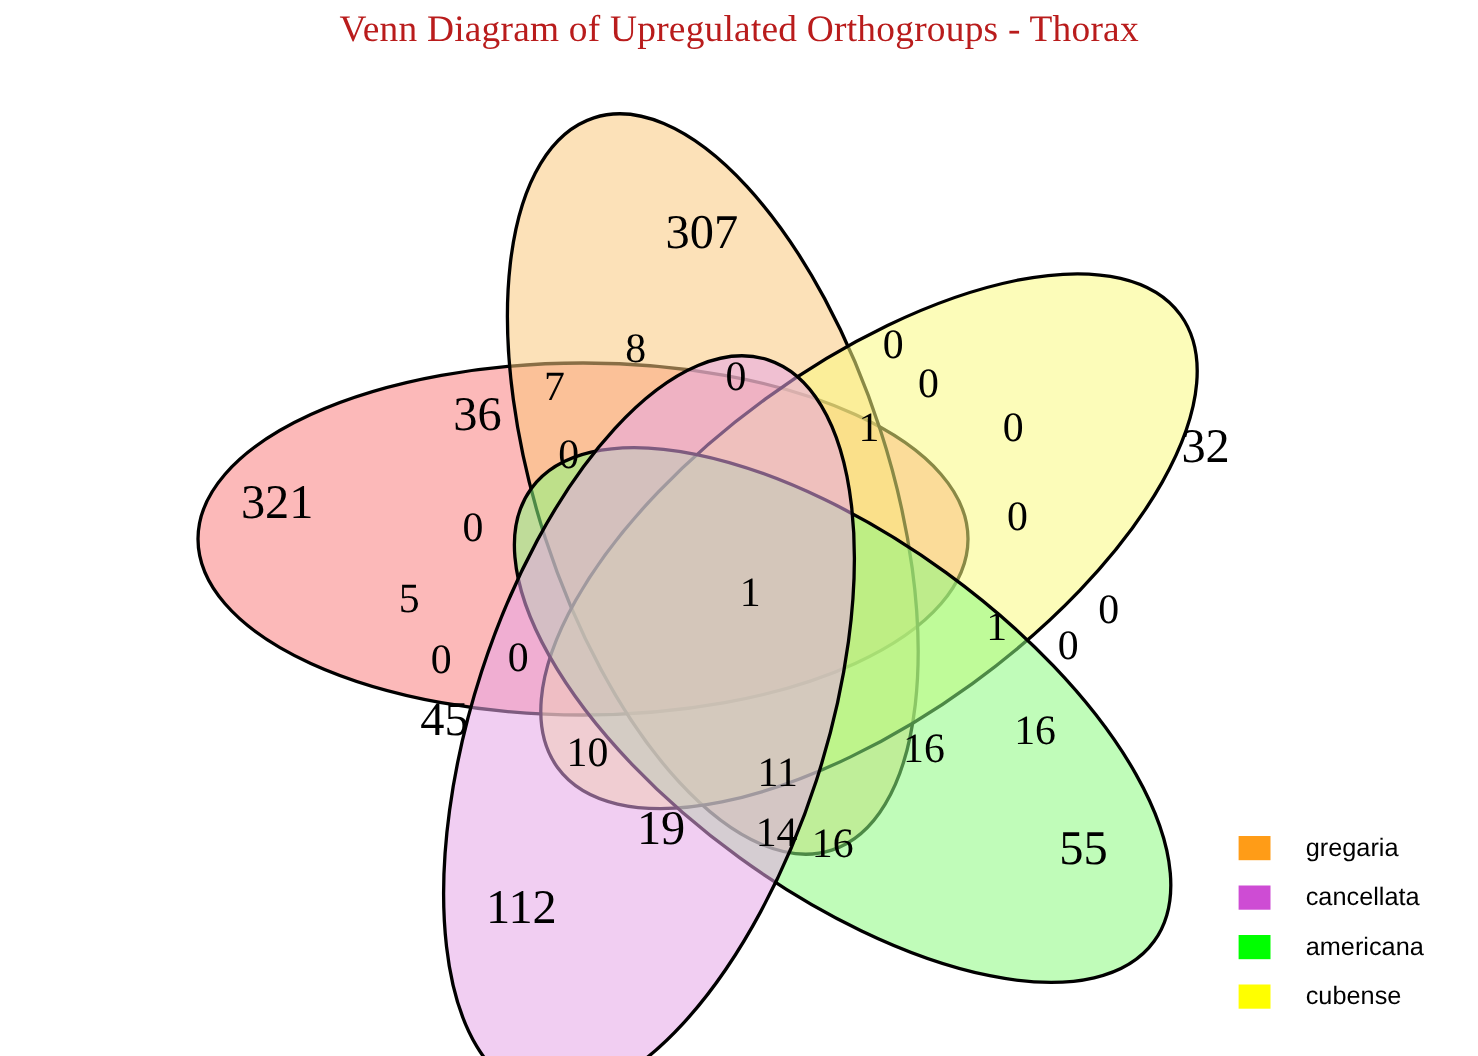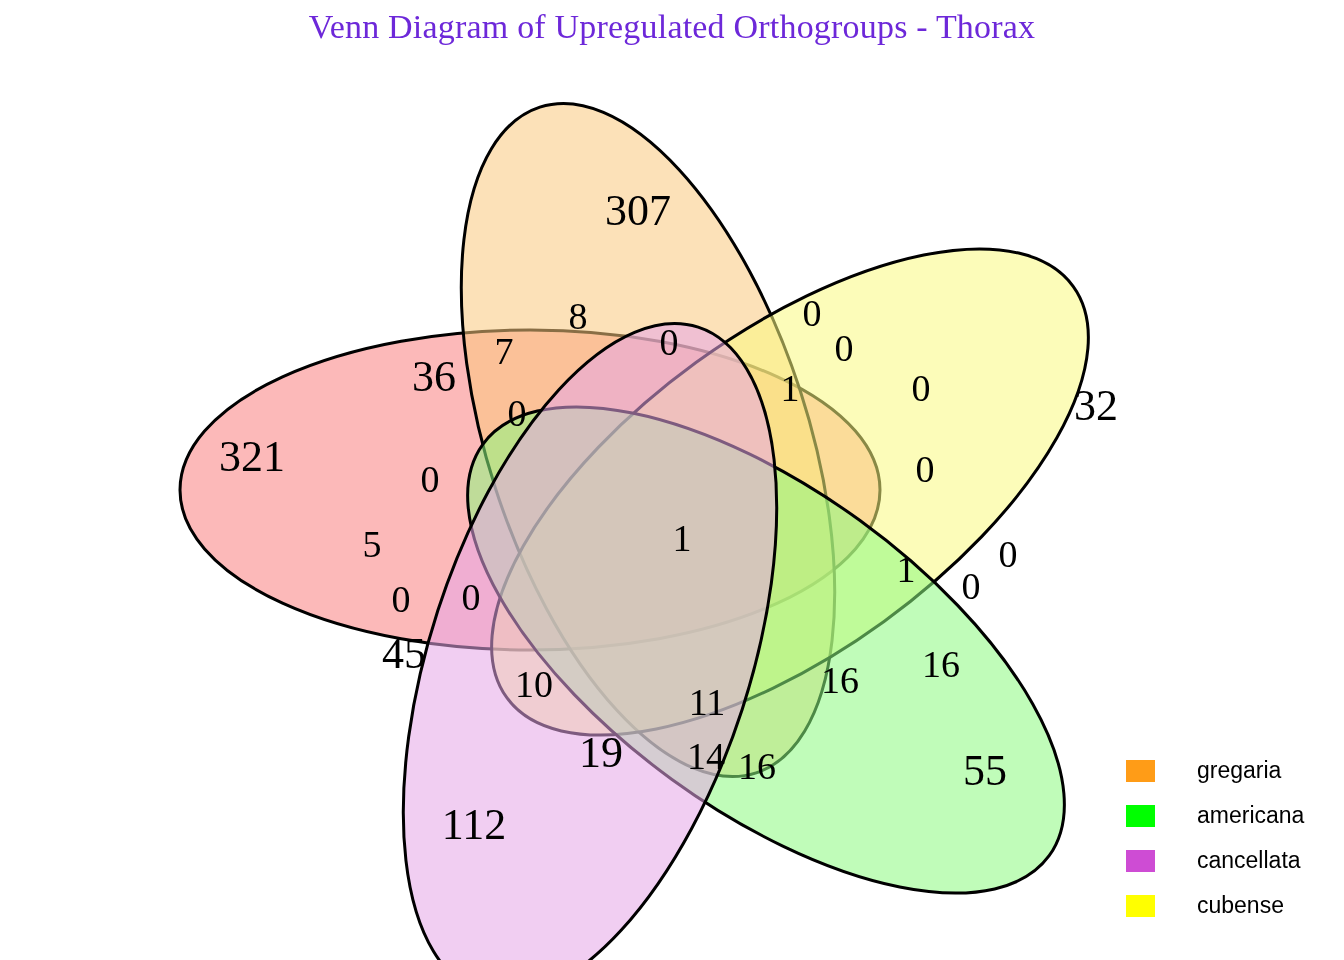--- a/index.html
+++ b/index.html
@@ -16,21 +16,21 @@
     font-family: "Liberation Serif", serif;
   }
   #title {
     position: absolute;
     top: 8px;
     left: 0;
     width: 1344px;
     text-align: center;
     font-family: "Liberation Serif", serif;
     font-size: 34px;
-    color: #6d28d9;
+    color: #b91c1c;
     letter-spacing: 0.2px;
     white-space: nowrap;
   }
   #venn-svg {
     position: absolute;
     top: 0;
     left: 0;
   }
   .venn-count {
     font-family: "Liberation Serif", serif;
@@ -51,21 +51,21 @@
   }
   .legend-swatch {
     width: 29px;
     height: 22px;
     flex: 0 0 29px;
   }
   .legend-label {
     font-family: "Liberation Sans", sans-serif;
     font-size: 23px;
     color: #000000;
-    margin-left: 42px;
+    margin-left: 32px;
     white-space: nowrap;
   }
 </style>
 </head>
 <body>
 
 <div id="page">
 
   <div id="title">Venn Diagram of Upregulated Orthogroups - Thorax</div>
 
@@ -111,26 +111,26 @@
         <text x="757" y="770" class="venn-count" font-size="38">16</text>
       </g>
   </svg>
 
   <div id="legend">
       <div class="legend-row">
         <div class="legend-swatch" style="background: rgb(255, 156, 23);"></div>
         <div class="legend-label">gregaria</div>
       </div>
       <div class="legend-row">
+        <div class="legend-swatch" style="background: rgb(206, 76, 212);"></div>
+        <div class="legend-label">cancellata</div>
+      </div>
+      <div class="legend-row">
         <div class="legend-swatch" style="background: rgb(0, 255, 0);"></div>
         <div class="legend-label">americana</div>
-      </div>
-      <div class="legend-row">
-        <div class="legend-swatch" style="background: rgb(206, 76, 212);"></div>
-        <div class="legend-label">cancellata</div>
       </div>
       <div class="legend-row">
         <div class="legend-swatch" style="background: rgb(255, 255, 0);"></div>
         <div class="legend-label">cubense</div>
       </div>
     </div>
 
 </div>
 
 </body></html>

